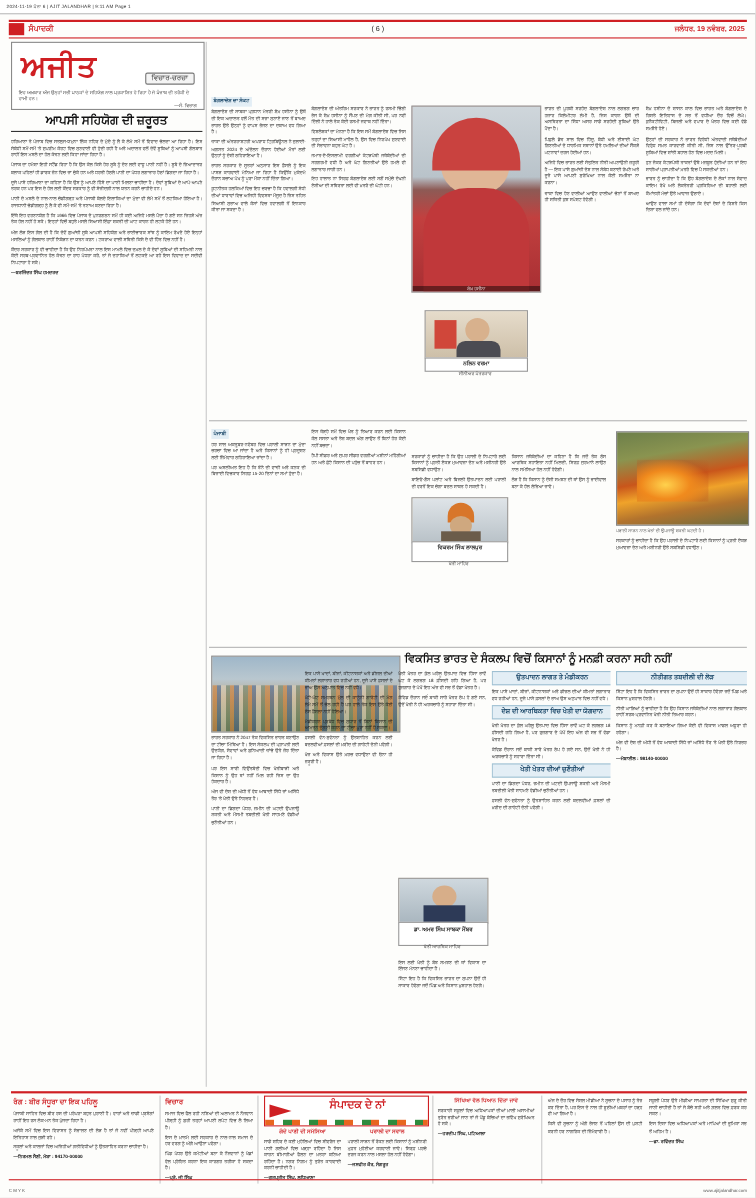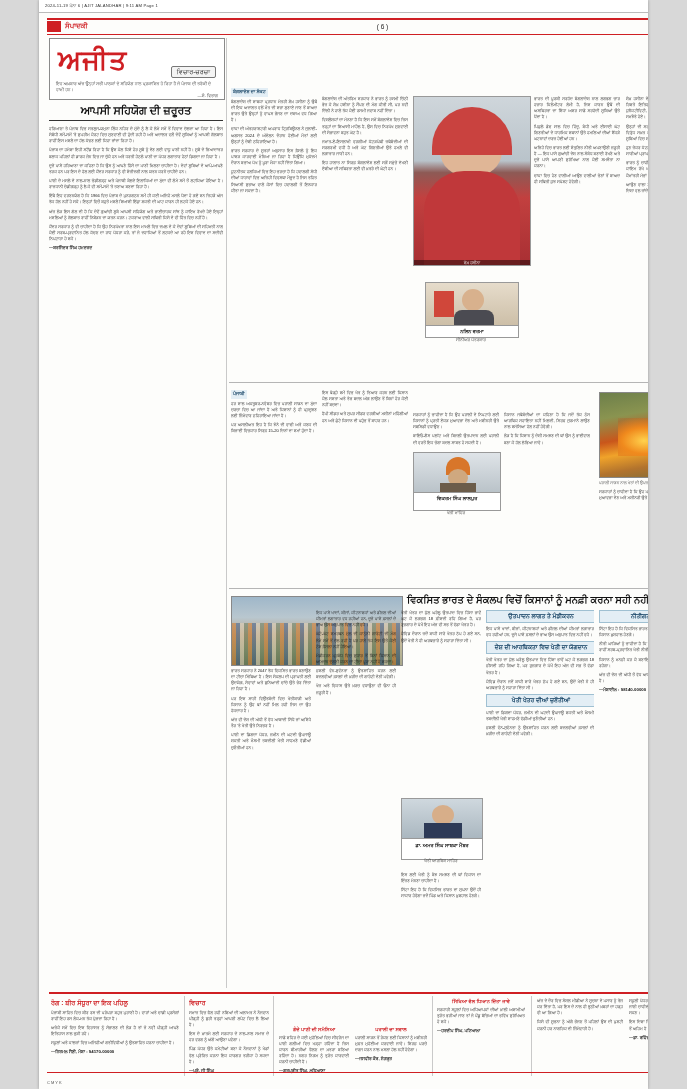--- a/index.html
+++ b/index.html
@@ -1,18 +1,18 @@
 <!DOCTYPE html>
 <html><head>
 <meta charset="utf-8">
 <style>
   html,body{margin:0;padding:0;background:#d8d8d8;}
   body{font-family:"Liberation Sans", sans-serif;}
   .page{
-    position:relative;width:609px;height:1089px;background:#fdfdfb;
+    position:relative;width:687px;height:1089px;background:#fdfdfb;
     margin:0 auto;overflow:hidden;
     box-shadow:0 0 3px rgba(0,0,0,.3);
   }
   
   .topstrip{
     position:absolute;left:0;top:0;width:687px;height:12px;
     font-size:4.2px;color:#333;border-bottom:1px solid #bbb;background:#fff;
   }
   .topstrip .tl{position:absolute;left:6px;top:3px;letter-spacing:.2px;}
   
@@ -358,20 +358,25 @@
   <div class="col tx" style="left:150px;top:998px;width:80px;height:78px;">
     <div class="redhead" style="position:relative;left:0;top:0;width:100%;text-align:left;margin-bottom:2px;">ਵਿਚਾਰ</div>
     <p>ਸਮਾਜ ਵਿਚ ਫੈਲ ਰਹੀ ਨਸ਼ਿਆਂ ਦੀ ਅਲਾਮਤ ਨੇ ਨੌਜਵਾਨ ਪੀੜ੍ਹੀ ਨੂੰ ਬੁਰੀ ਤਰ੍ਹਾਂ ਆਪਣੀ ਲਪੇਟ ਵਿਚ ਲੈ ਲਿਆ ਹੈ।</p>
     <p>ਇਸ ਦੇ ਖ਼ਾਤਮੇ ਲਈ ਸਰਕਾਰ ਦੇ ਨਾਲ-ਨਾਲ ਸਮਾਜ ਦੇ ਹਰ ਵਰਗ ਨੂੰ ਅੱਗੇ ਆਉਣਾ ਪਵੇਗਾ।</p>
     <p>ਪਿੰਡ ਪੱਧਰ ਉਤੇ ਕਮੇਟੀਆਂ ਬਣਾ ਕੇ ਨੌਜਵਾਨਾਂ ਨੂੰ ਖੇਡਾਂ ਵੱਲ ਪ੍ਰੇਰਿਤ ਕਰਨਾ ਇਕ ਕਾਰਗਰ ਤਰੀਕਾ ਹੋ ਸਕਦਾ ਹੈ।</p>
     <p class="sig">—ਪ੍ਰੋ. ਜੀ ਸਿੰਘ</p>
   </div>
 
   <div class="rule-v" style="left:234px;top:996px;height:80px;"></div>
 
+  <div class="banner" style="left:240px;top:996px;width:148px;height:26px;">
+    <div class="trumpet" style="left:4px;top:7px;"></div>
+    <div class="bhead" style="margin-left:20px;">ਸੰਪਾਦਕ ਦੇ ਨਾਂ</div>
+    <div class="flagstrip"></div>
+  </div>
 
   <div class="col tx" style="left:240px;top:1026px;width:70px;height:50px;">
     <div class="redhead" style="position:relative;left:0;top:0;width:100%;text-align:center;font-size:5px;margin-bottom:1px;">ਗੰਦੇ ਪਾਣੀ ਦੀ ਸਮੱਸਿਆ</div>
     <p>ਸਾਡੇ ਸ਼ਹਿਰ ਦੇ ਕਈ ਮੁਹੱਲਿਆਂ ਵਿਚ ਸੀਵਰੇਜ ਦਾ ਪਾਣੀ ਗਲੀਆਂ ਵਿਚ ਖੜ੍ਹਾ ਰਹਿੰਦਾ ਹੈ ਜਿਸ ਕਾਰਨ ਬੀਮਾਰੀਆਂ ਫੈਲਣ ਦਾ ਖ਼ਤਰਾ ਬਣਿਆ ਰਹਿੰਦਾ ਹੈ। ਨਗਰ ਨਿਗਮ ਨੂੰ ਤੁਰੰਤ ਕਾਰਵਾਈ ਕਰਨੀ ਚਾਹੀਦੀ ਹੈ।</p>
     <p class="sig">—ਗੁਰਪ੍ਰੀਤ ਸਿੰਘ, ਲੁਧਿਆਣਾ</p>
   </div>
 
   <div class="col tx" style="left:316px;top:1026px;width:72px;height:50px;">
     <div class="redhead" style="position:relative;left:0;top:0;width:100%;text-align:center;font-size:5px;margin-bottom:1px;">ਪਰਾਲੀ ਦਾ ਸਵਾਲ</div>
     <p>ਪਰਾਲੀ ਸਾੜਨ ਤੋਂ ਰੋਕਣ ਲਈ ਕਿਸਾਨਾਂ ਨੂੰ ਮਸ਼ੀਨਰੀ ਮੁਫ਼ਤ ਮੁਹੱਈਆ ਕਰਵਾਈ ਜਾਵੇ। ਸਿਰਫ਼ ਪਰਚੇ ਦਰਜ ਕਰਨ ਨਾਲ ਮਸਲਾ ਹੱਲ ਨਹੀਂ ਹੋਵੇਗਾ।</p>

